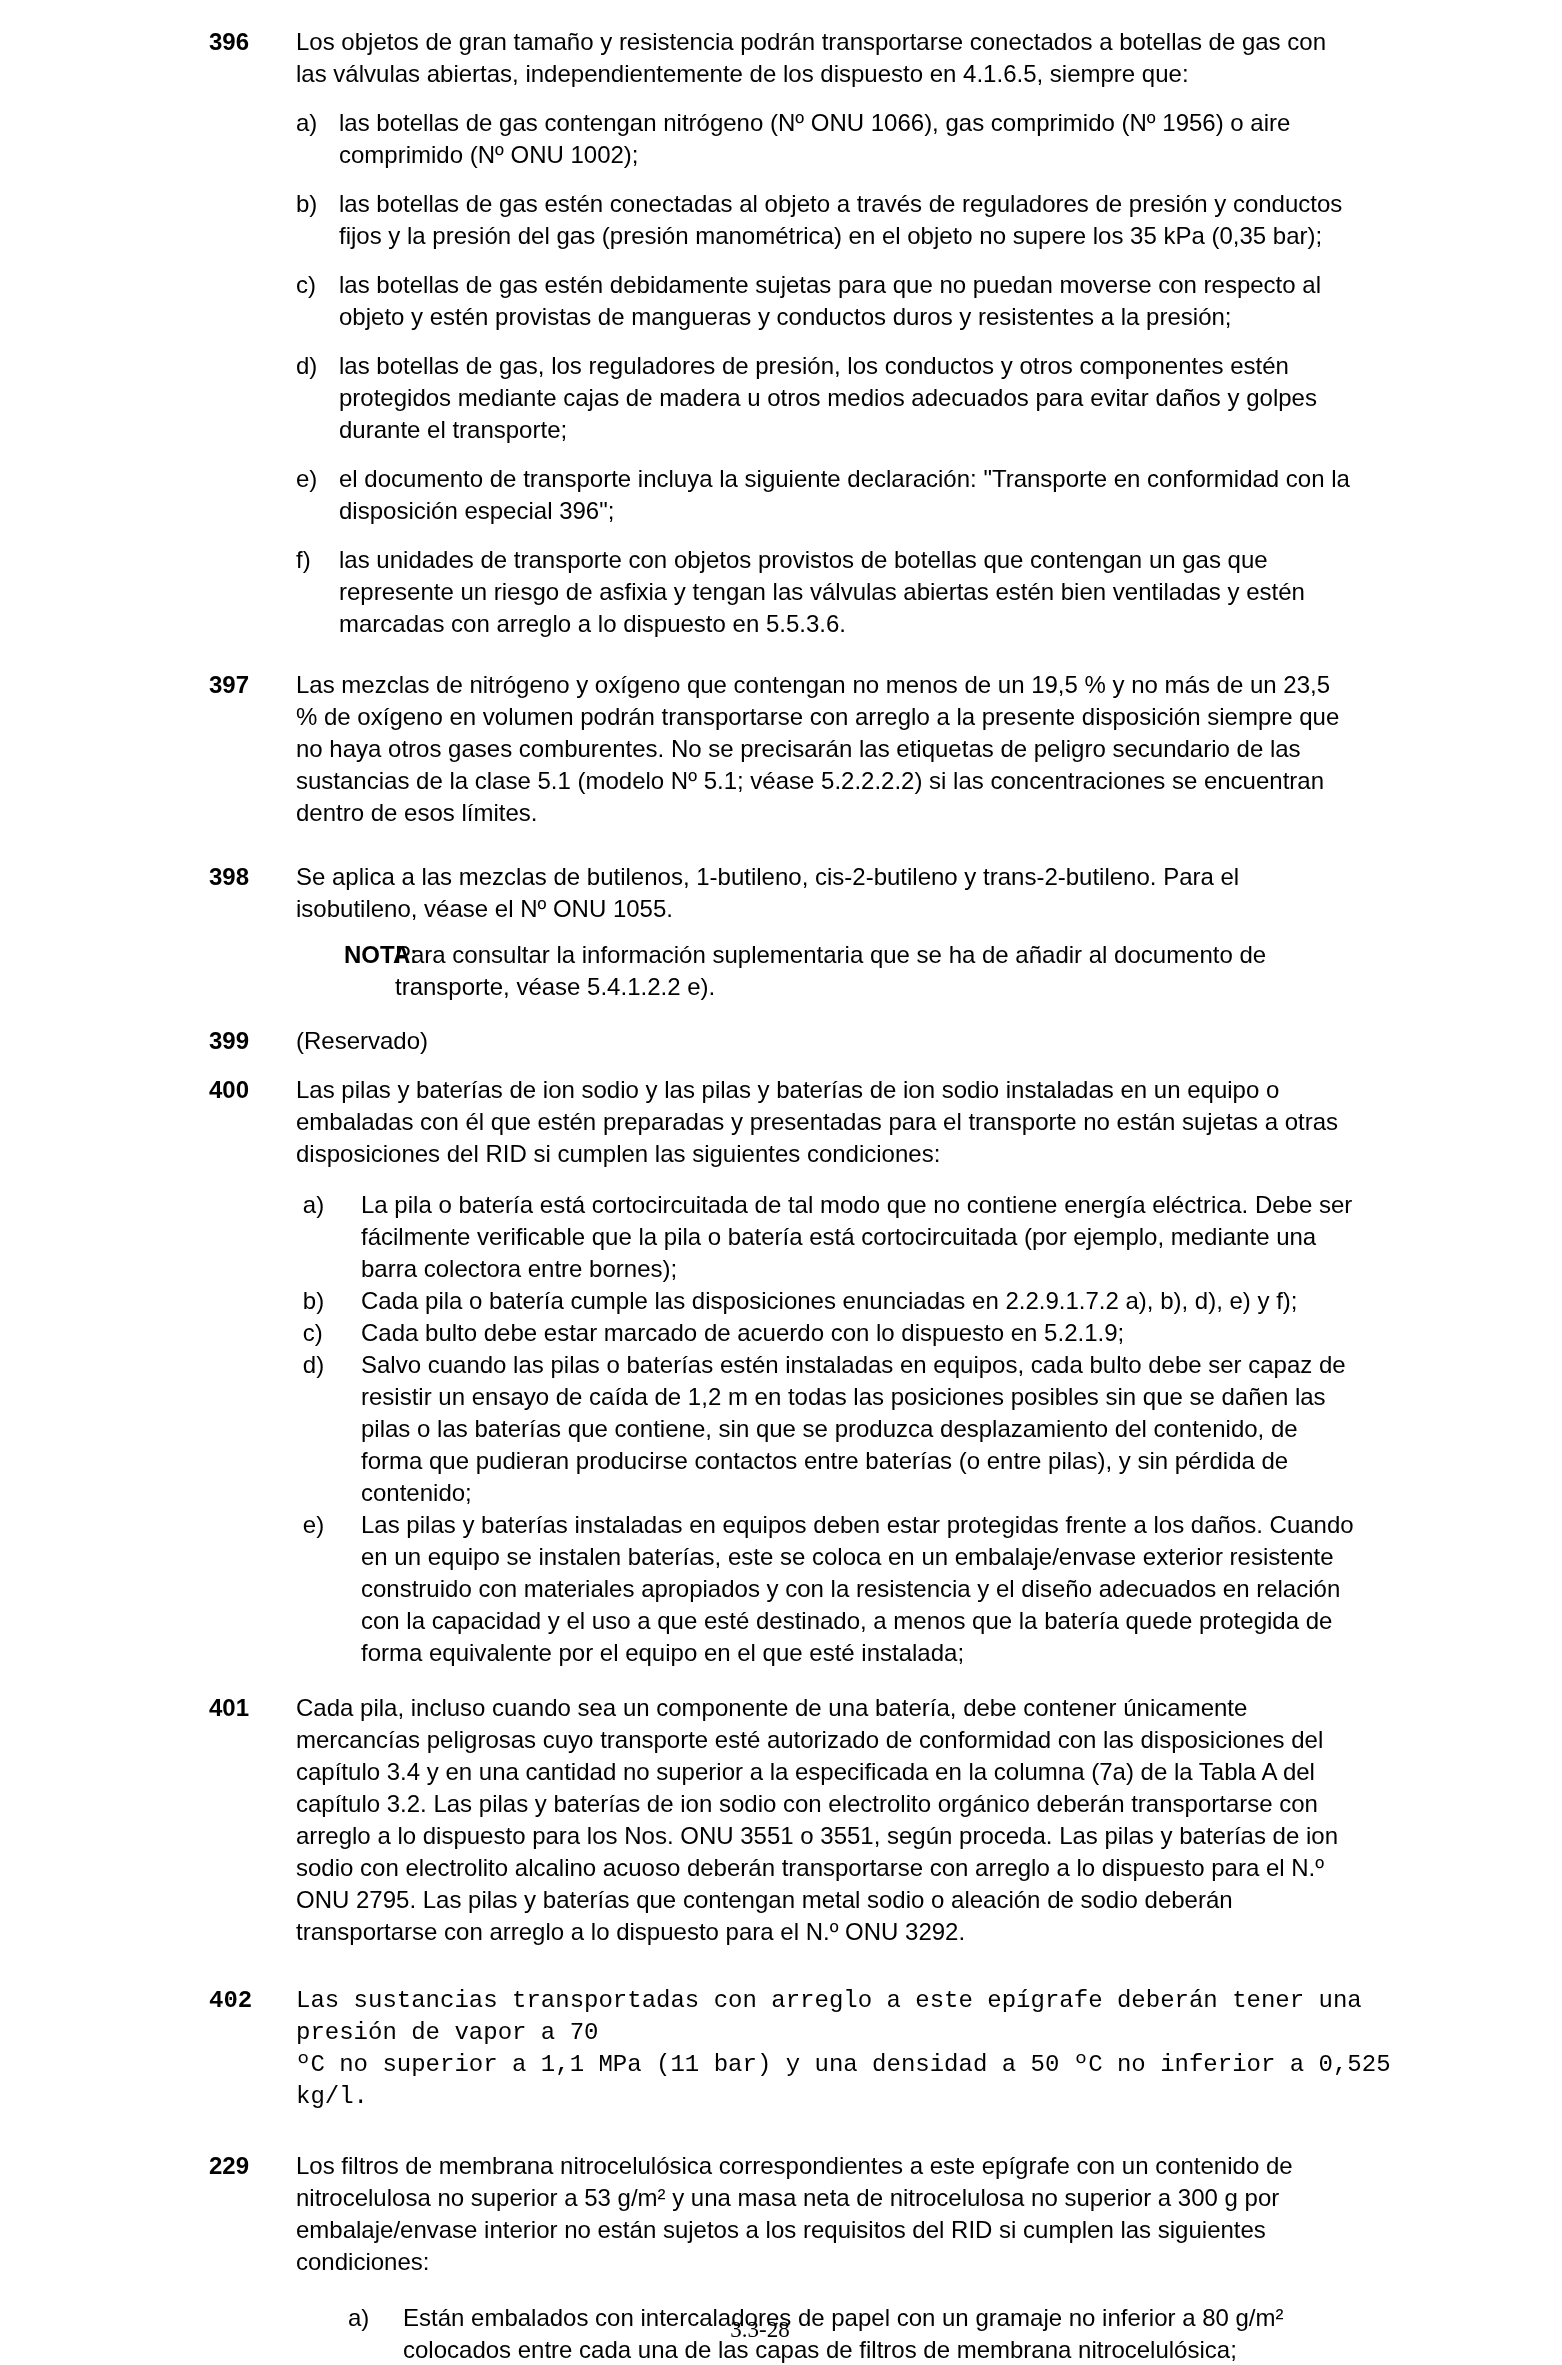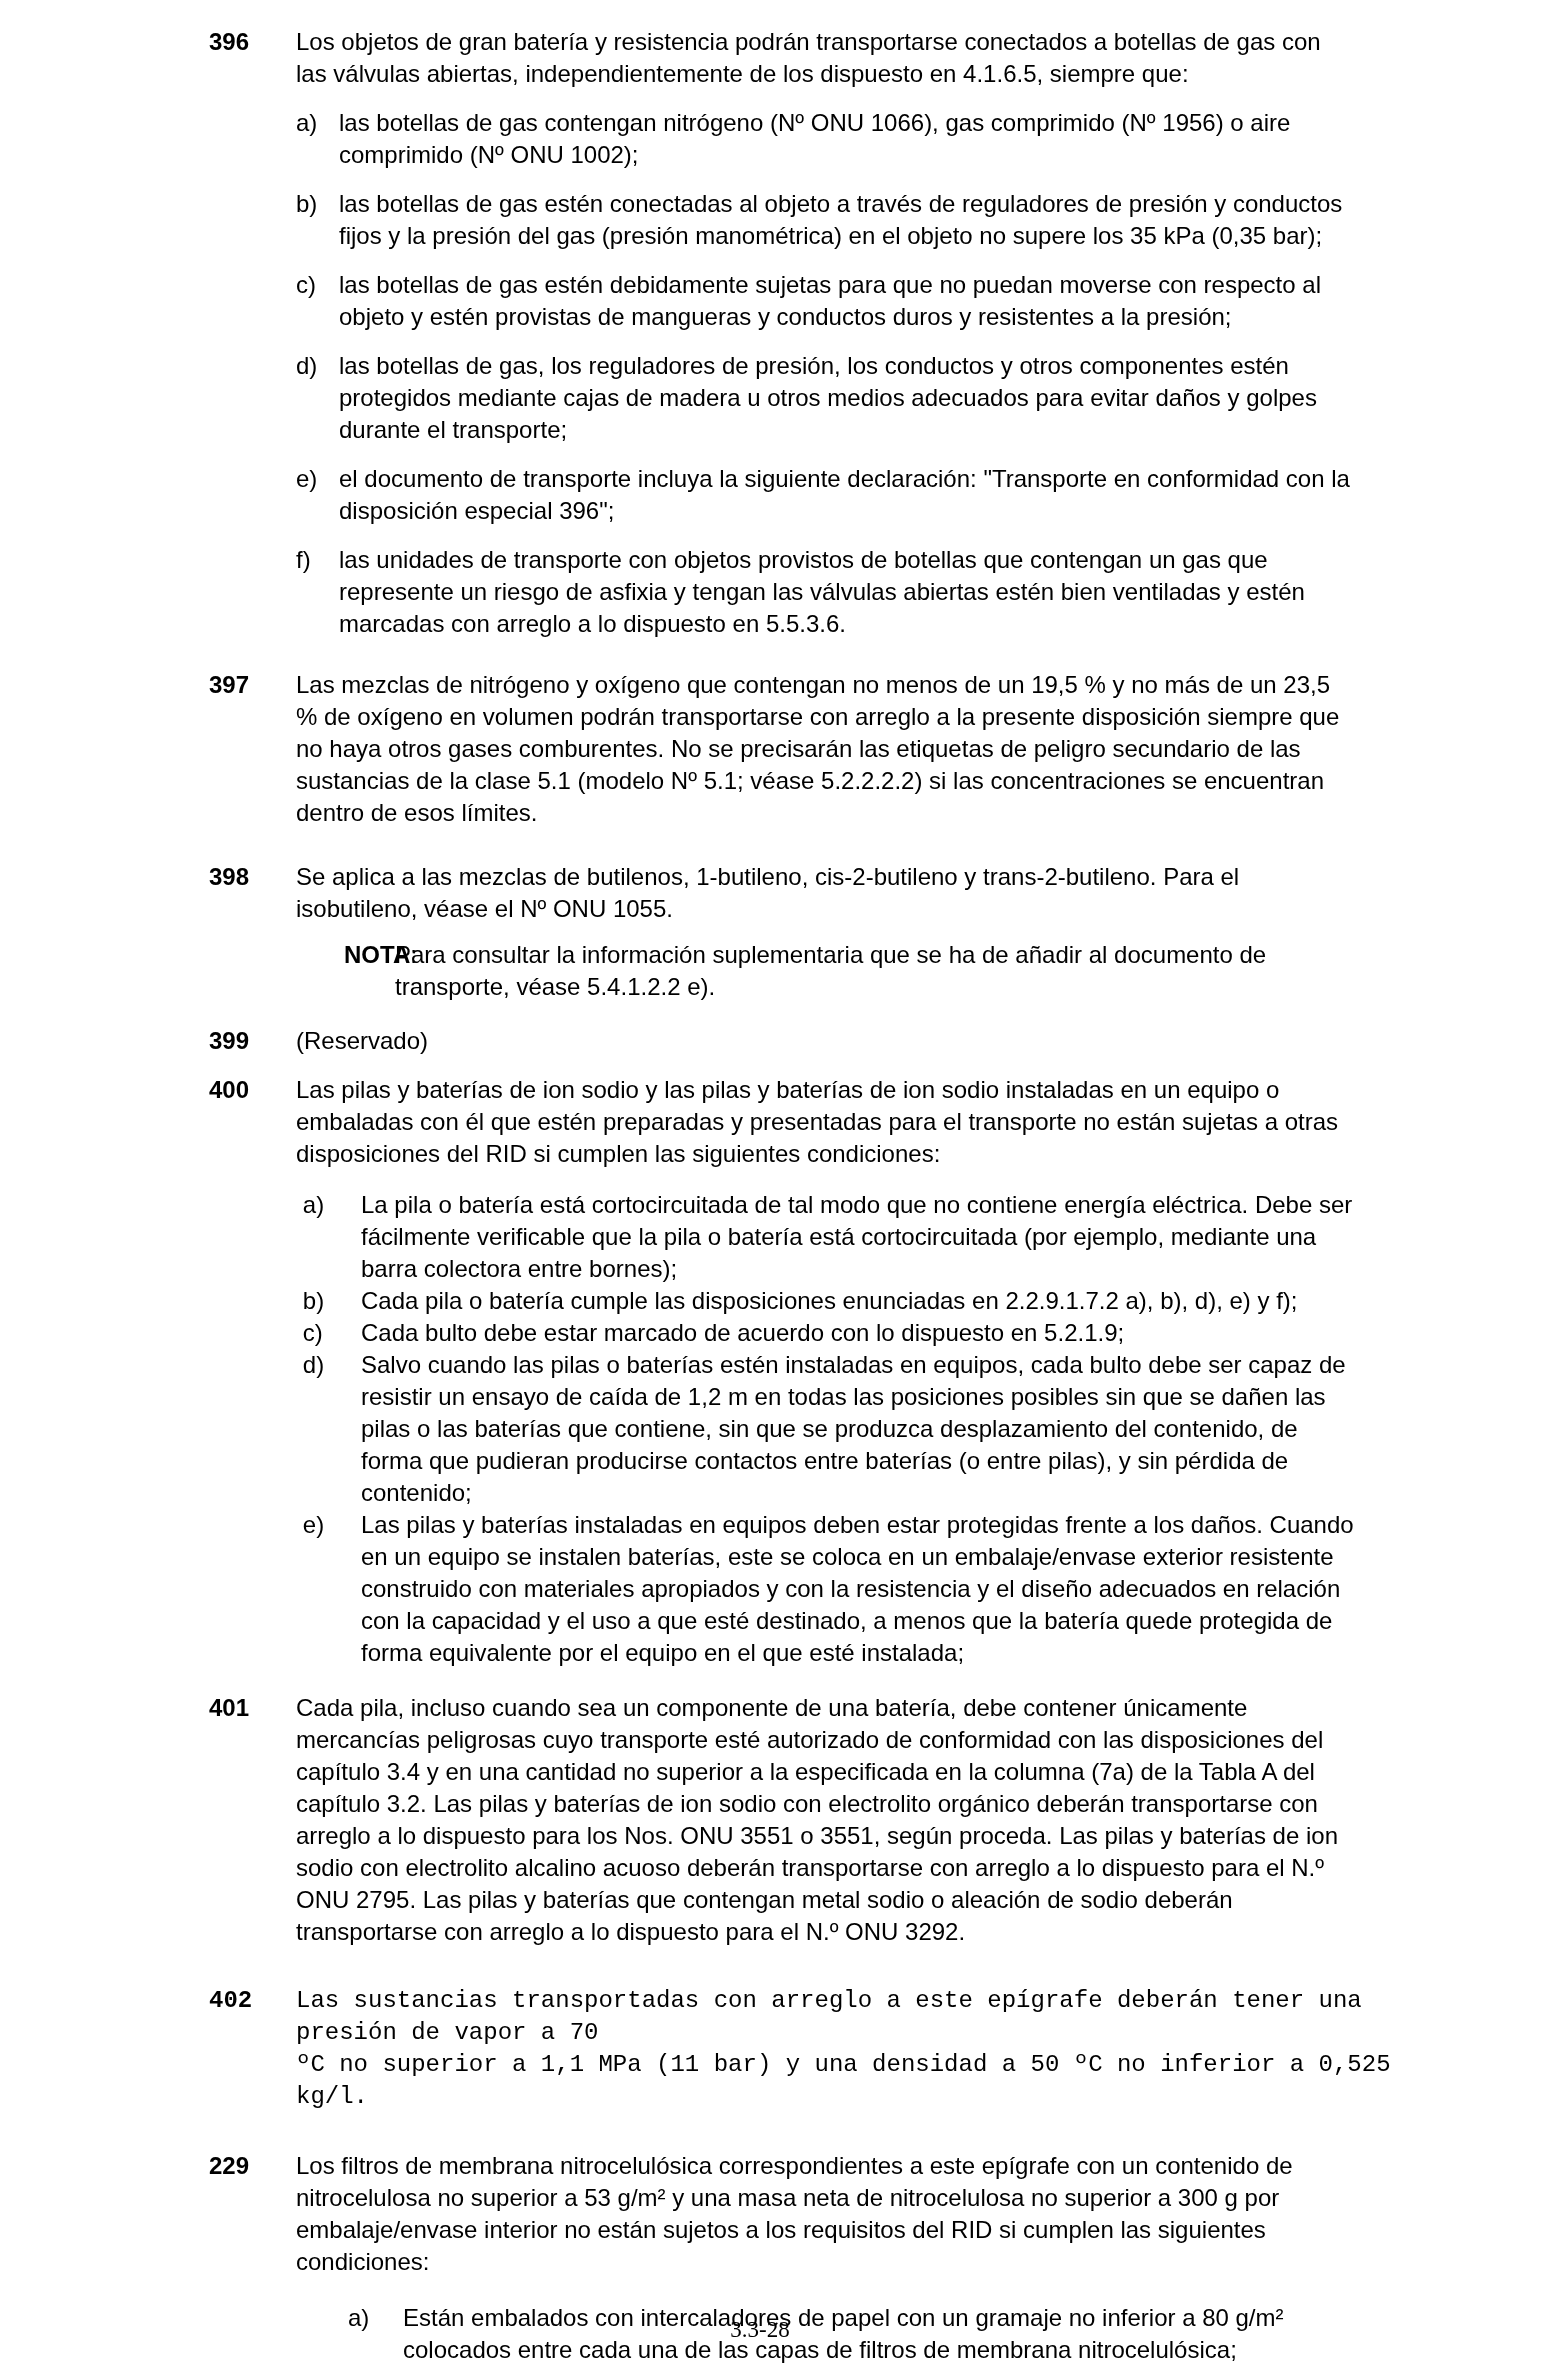--- a/index.html
+++ b/index.html
@@ -44,21 +44,21 @@
   }
 </style>
 </head>
 <body>
 
 <div class="page">
   <div class="content">
 
     <div class="prov" id="prov-396">
       <span class="num">396</span>
-      <div class="para">Los objetos de gran batería y resistencia podrán transportarse conectados a botellas de gas con
+      <div class="para">Los objetos de gran tamaño y resistencia podrán transportarse conectados a botellas de gas con
 las válvulas abiertas, independientemente de los dispuesto en 4.1.6.5, siempre que:</div>
       <div class="list396">
         <div class="item">
           <span class="letter">a)</span>
           <span class="item-text">las botellas de gas contengan nitrógeno (Nº ONU 1066), gas comprimido (Nº 1956) o aire
 comprimido (Nº ONU 1002);</span>
         </div>
         <div class="item">
           <span class="letter">b)</span>
           <span class="item-text">las botellas de gas estén conectadas al objeto a través de reguladores de presión y conductos

